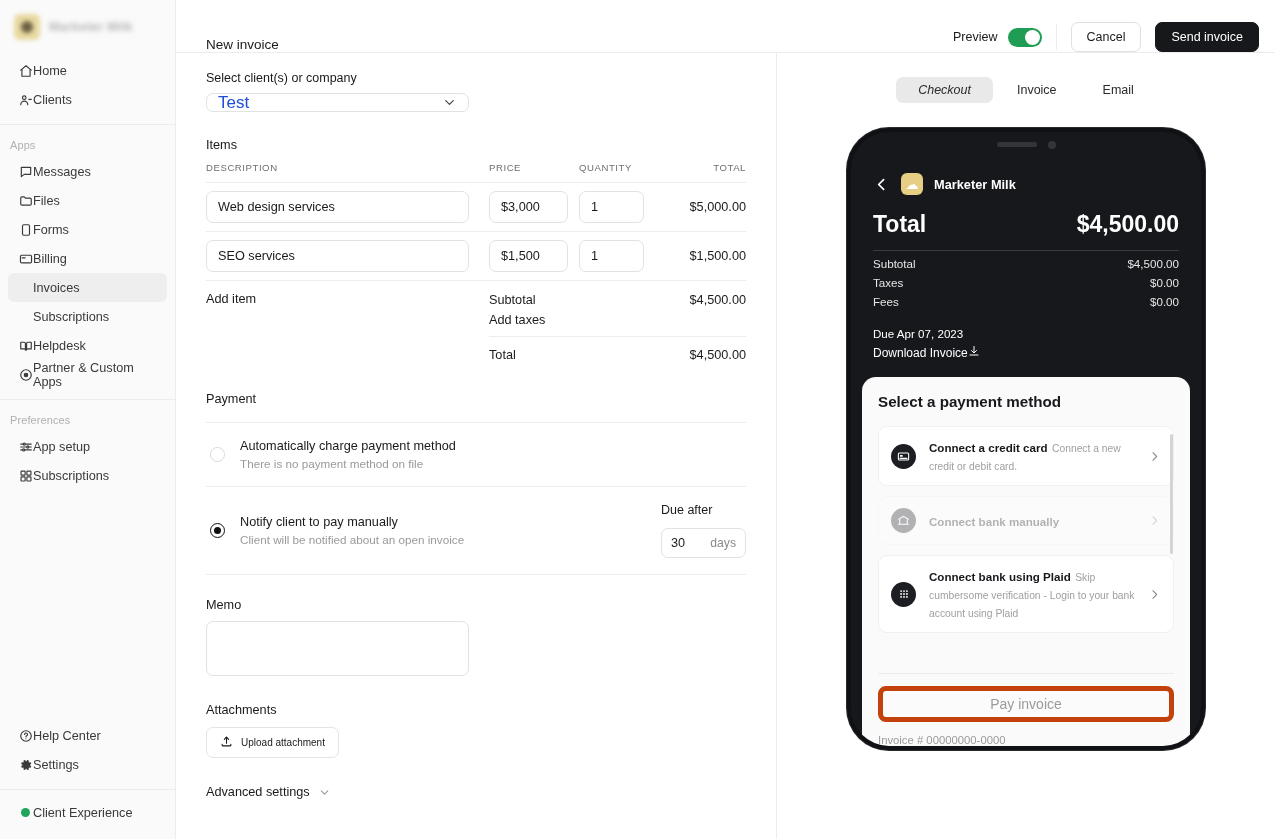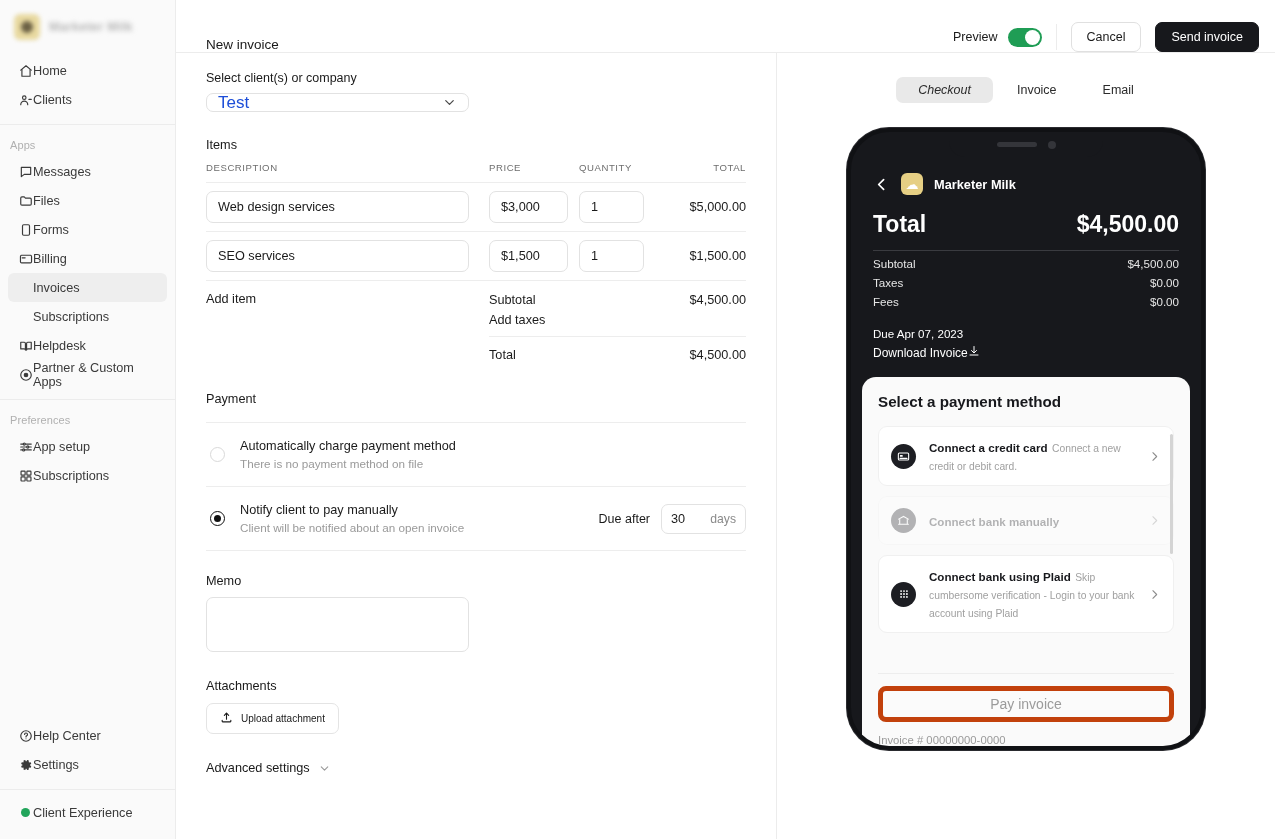--- a/index.html
+++ b/index.html
@@ -161,21 +161,21 @@
     position: relative; cursor: pointer;
   }
   .radio.on { border-color: #111; }
   .radio.on::after {
     content: ""; position: absolute; left: 3px; top: 3px;
     width: 7px; height: 7px; border-radius: 50%; background: #111;
   }
   .pay-txt { display: flex; flex-direction: column; gap: 4px; }
   .pay-main { font-size: 12.7px; color: #1a1a1a; }
   .pay-sub { font-size: 11.7px; color: #9a9a9a; }
-  .due-wrap { margin-left: auto; display: flex; align-items: center; gap: 11px; }
+  .due-wrap { margin-left: auto; display: flex; gap: 11px; flex-direction: column; }
   .due-label { font-size: 12.5px; color: #1a1a1a; }
   .due-box {
     width: 85px; height: 30px; border: 1px solid #e2e2e2; border-radius: 7px;
     display: flex; align-items: center; padding: 0 9px;
     font-size: 12.7px; background: #fff;
   }
   .due-box .days { margin-left: auto; color: #8a8a8a; font-size: 12.2px; }
   .due-box input {
     border: none; outline: none; width: 30px; font-size: 12.7px;
     font-family: "Liberation Sans", sans-serif; color: #1a1a1a; background: transparent;

